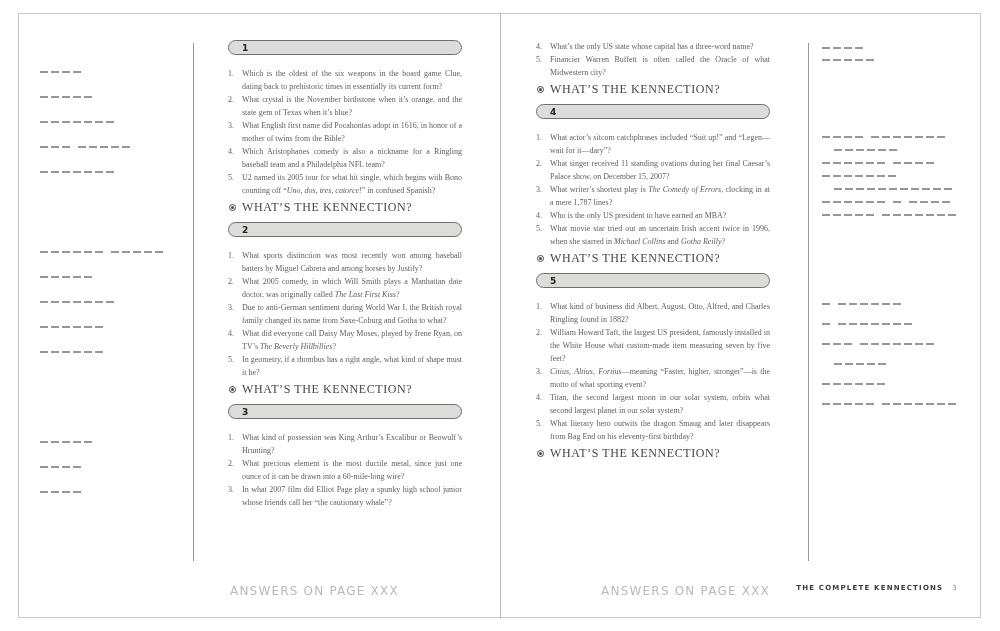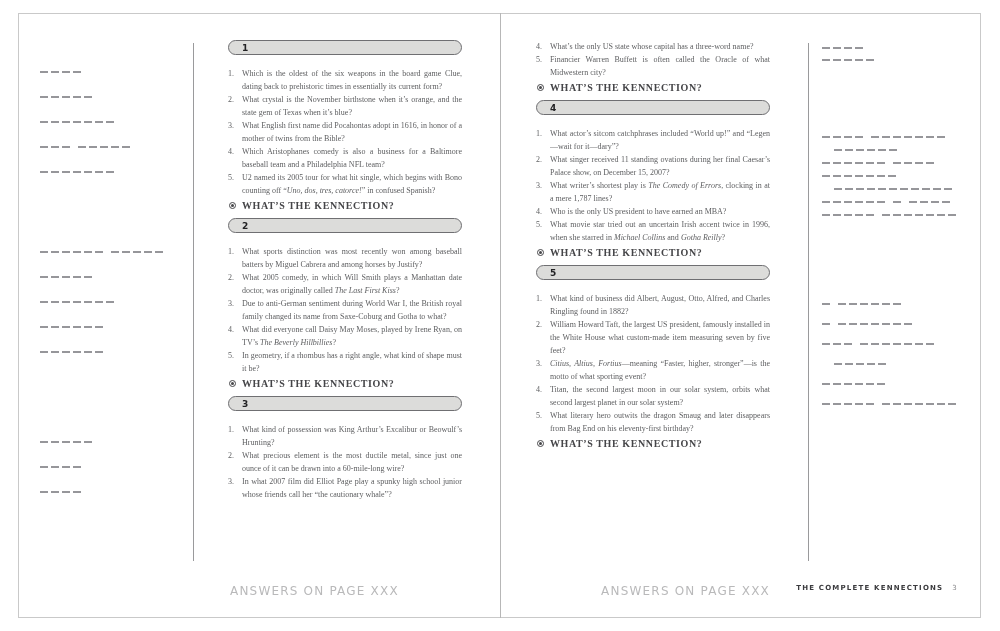--- a/index.html
+++ b/index.html
@@ -30,21 +30,21 @@
   .q-item { display:flex; font-size:8px; line-height:13px; color:#5d5e60; }
   .q-num  { width:14px; flex-shrink:0; }
   .q-text { flex:1; text-align:justify; }
   .q-text i { font-style:italic; }
 
   .kennection { display:flex; align-items:center; margin-top:3px; }
   .k-icon { width:7px; height:7px; border:1px solid #47474a; border-radius:50%;
             position:relative; flex-shrink:0; margin-left:1px; }
   .k-dot  { position:absolute; left:50%; top:50%; width:3px; height:3px;
             margin:-1.5px 0 0 -1.5px; background:#47474a; border-radius:50%; }
-  .k-text { font-size:10px; font-weight:bold; letter-spacing:0.6px; color:#454548;
+  .k-text { font-size:12px; font-weight:normal; letter-spacing:0.6px; color:#454548;
             margin-left:6px; }
 
   
   .blanks { position:absolute; }
   .bg-l1 { left:40px;  top:71px; }
   .bg-l2 { left:40px;  top:251px; }
   .bg-l3 { left:40px;  top:441px; }
   .bg-r1 { left:822px; top:47px; }
   .bg-r2 { left:822px; top:136px; }
   .bg-r3 { left:822px; top:303px; }
@@ -444,21 +444,21 @@
         <div class="q-item">
           <span class="q-num">2.</span>
           <span class="q-text">What crystal is the November birthstone when it’s orange, and the state gem of Texas when it’s blue?</span>
         </div>
         <div class="q-item">
           <span class="q-num">3.</span>
           <span class="q-text">What English first name did Pocahontas adopt in 1616, in honor of a mother of twins from the Bible?</span>
         </div>
         <div class="q-item">
           <span class="q-num">4.</span>
-          <span class="q-text">Which Aristophanes comedy is also a business for a Baltimore baseball team and a Philadelphia NFL team?</span>
+          <span class="q-text">Which Aristophanes comedy is also a nickname for a Ringling baseball team and a Philadelphia NFL team?</span>
         </div>
         <div class="q-item">
           <span class="q-num">5.</span>
           <span class="q-text">U2 named its 2005 tour for what hit single, which begins with Bono counting off “<i>Uno, dos, tres, catorce!</i>” in confused Spanish?</span>
         </div>
       </div>
       <div class="kennection">
         <span class="k-icon">
           <span class="k-dot"></span>
         </span>
@@ -529,21 +529,21 @@
           <span class="k-dot"></span>
         </span>
         <span class="k-text">WHAT’S THE KENNECTION?</span>
       </div>
       <div class="sec-header">
         <span class="sec-num">4</span>
       </div>
       <div class="q-list">
         <div class="q-item">
           <span class="q-num">1.</span>
-          <span class="q-text">What actor’s sitcom catchphrases included “World up!” and “Legen—wait for it—dary”?</span>
+          <span class="q-text">What actor’s sitcom catchphrases included “Suit up!” and “Legen—wait for it—dary”?</span>
         </div>
         <div class="q-item">
           <span class="q-num">2.</span>
           <span class="q-text">What singer received 11 standing ovations during her final Caesar’s Palace show, on December 15, 2007?</span>
         </div>
         <div class="q-item">
           <span class="q-num">3.</span>
           <span class="q-text">What writer’s shortest play is <i>The Comedy of Errors</i>, clocking in at a mere 1,787 lines?</span>
         </div>
         <div class="q-item">

